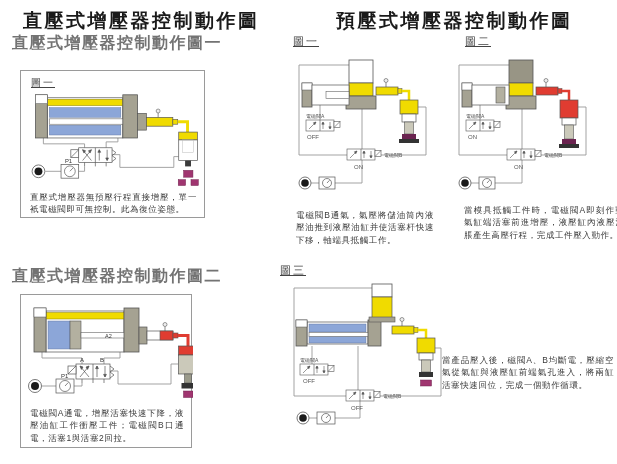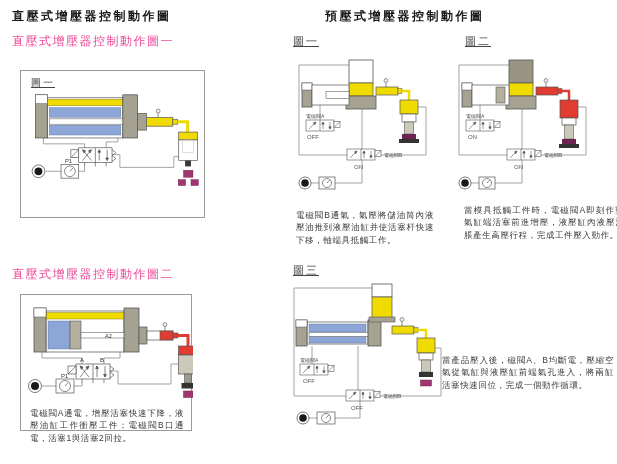--- a/index.html
+++ b/index.html
@@ -1,22 +1,22 @@
 <!DOCTYPE html>
 <html><head>
 <meta charset="utf-8">
 <style>
   html,body{margin:0;padding:0;}
   body{
     width:617px;height:464px;background:#ffffff;position:relative;overflow:hidden;
     font-family:"Liberation Sans","DejaVu Sans",sans-serif;color:#222;
   }
   .abs{position:absolute;}
-  .sec-title{font-size:12px;font-weight:bold;letter-spacing:2.5px;color:#1a1a1a;}
-  .sec-sub{font-size:12px;letter-spacing:1.5px;color:#ec4899;}
+  .sec-title{font-size:19px;font-weight:bold;letter-spacing:2.5px;color:#1a1a1a;margin-left:11px;}
+  .sec-sub{font-size:16px;letter-spacing:1.5px;color:#737373;font-weight:bold;}
   .fig-label{font-size:11px;letter-spacing:2px;color:#444;text-decoration:underline;}
   .fig-box{border:1px solid #9a9a9a;background:#fff;box-sizing:border-box;}
   .caption{
     font-size:8.5px;line-height:1.45;letter-spacing:0.6px;color:#3a3a3a;
     word-break:break-all;text-align:justify;
   }
   svg text{font-family:"Liberation Sans","DejaVu Sans",sans-serif;}
 </style>
 </head>
 <body>
@@ -93,25 +93,26 @@
       <circle cx="48" cy="88" r="5.5" fill="#fff" stroke="#555" stroke-width="0.7"></circle>
       <line x1="48" y1="88" x2="51.2" y2="84.6" stroke="#555" stroke-width="0.7"></line>
       <text x="43" y="79.5" font-size="6" fill="#333">P1</text>
     </g>
 
     <g>
       <circle cx="16" cy="88" r="6.5" fill="#fff" stroke="#555" stroke-width="0.8"></circle>
       <circle cx="16" cy="88" r="4" fill="#1a1a1a"></circle>
     </g>
   </svg>
+  <div class="abs caption" style="left:9px;top:120px;width:167px;">直壓式增壓器無預壓行程直接增壓，單一衹電磁閥即可無控制。此為復位姿態。</div>
 </div>
 
 <div class="abs sec-sub" style="left:12px;top:266px;">直壓式增壓器控制動作圖二</div>
 
-<div class="abs fig-box" style="left:20px;top:294px;width:172px;height:137px;">
+<div class="abs fig-box" style="left:20px;top:294px;width:172px;height:154px;">
   <svg class="abs" style="left:0;top:3px;" width="172" height="104" viewBox="0 0 172 104">
     <g stroke="#999" stroke-width="0.9" fill="none">
       <path d="M21,54 V60 H61 V66"></path>
       <path d="M99,54 V60 H83 V66"></path>
       <path d="M89,73 H97 V86 H150 V66 H157"></path>
       <path d="M61,85 V88 H53"></path>
       <path d="M21,88 H35"></path>
     </g>
     <g>
       <rect x="25" y="13" width="78" height="41" fill="#fff" stroke="#666" stroke-width="0.8"></rect>
@@ -329,21 +330,21 @@
     <circle cx="13" cy="131" r="3.8" fill="#1a1a1a"></circle>
   </g>
   <g>
     <rect x="27" y="125" width="16" height="12" fill="#fff" stroke="#555" stroke-width="0.7"></rect>
     <circle cx="35" cy="131" r="4.5" fill="#fff" stroke="#555" stroke-width="0.7"></circle>
     <line x1="35" y1="131" x2="37.6" y2="128.2" stroke="#555" stroke-width="0.7"></line>
   </g>
 </svg>
 <div class="abs caption" style="left:444px;top:204px;width:170px;margin-left:20px;">當模具抵觸工件時，電磁閥A即刻作動、氣缸端活塞前進增壓，液壓缸內液壓油膨脹產生高壓行程，完成工件壓入動作。</div>
 
-<div class="abs fig-label" style="left:293px;top:263px;">圖三</div>
+<div class="abs fig-label" style="left:280px;top:263px;">圖三</div>
 
 <svg class="abs" style="left:288px;top:276px;" width="175" height="158" viewBox="0 0 175 158">
   <g stroke="#999" stroke-width="0.9" fill="none">
     <path d="M84,12 H6 V120 H58"></path>
     <path d="M24,70 V88"></path>
     <path d="M70,70 V114"></path>
     <path d="M147,72 H153 V120 H86"></path>
     <path d="M21,142 H29"></path>
     <path d="M47,142 H72 V125"></path>
   </g>

